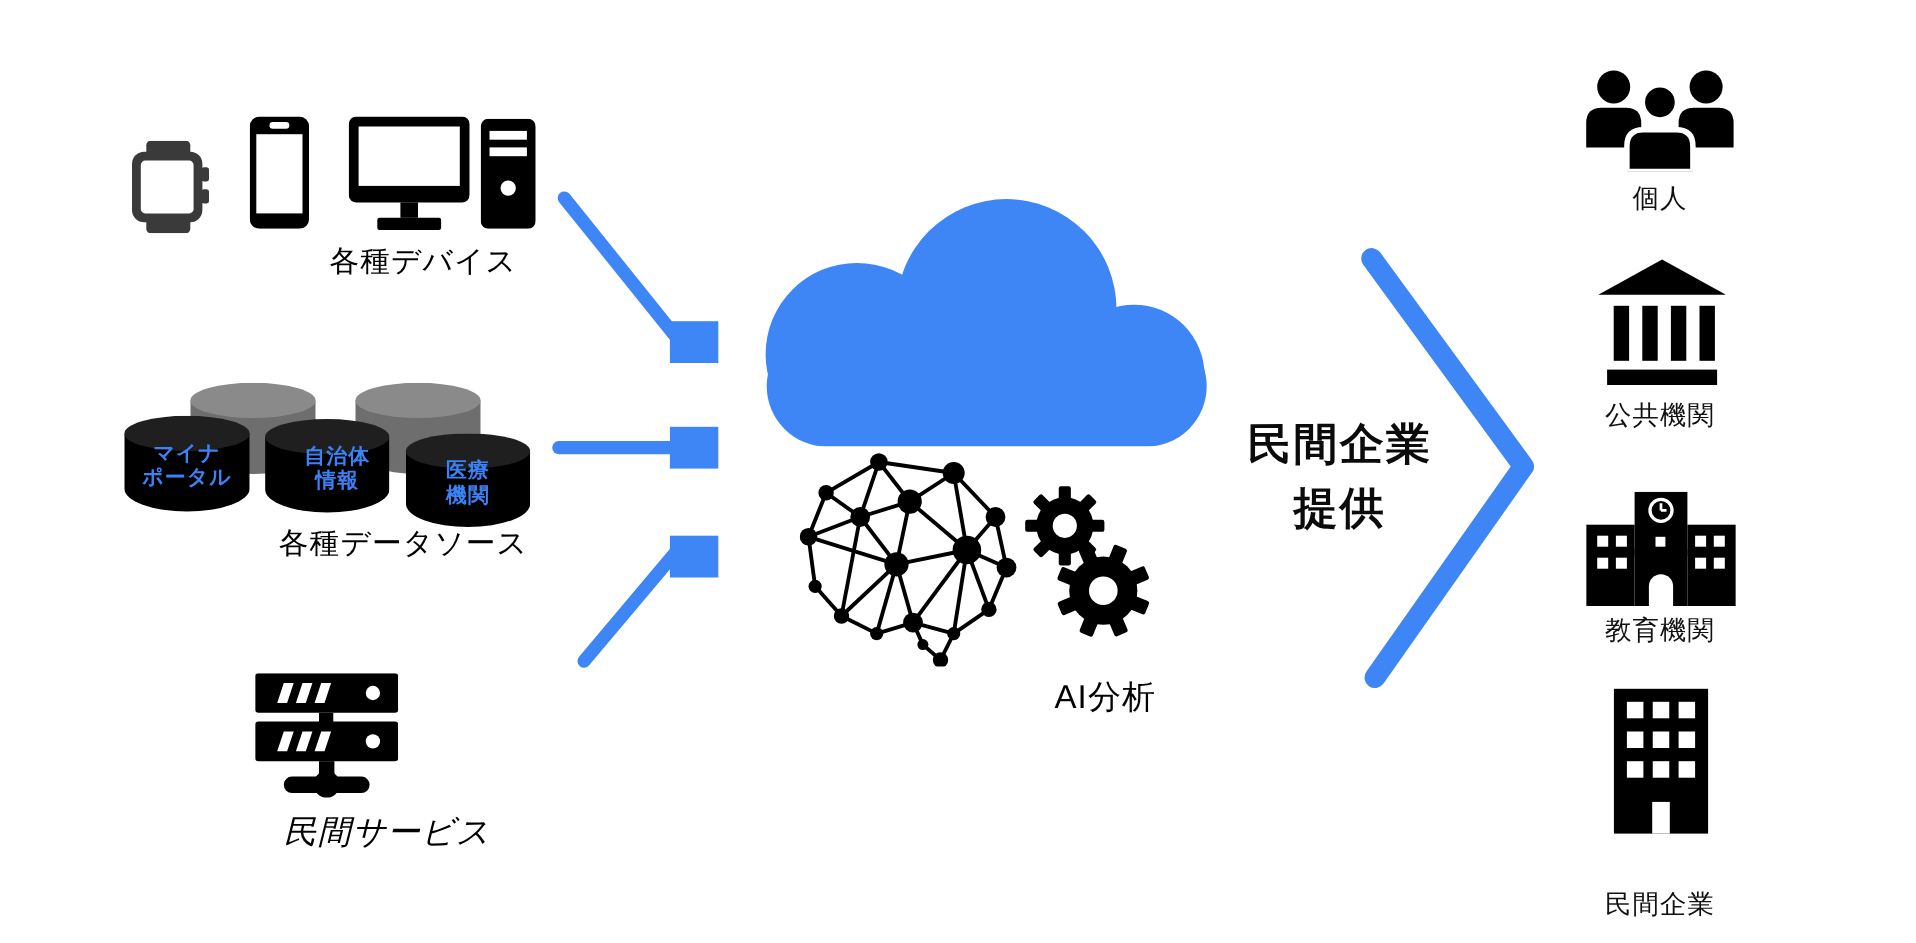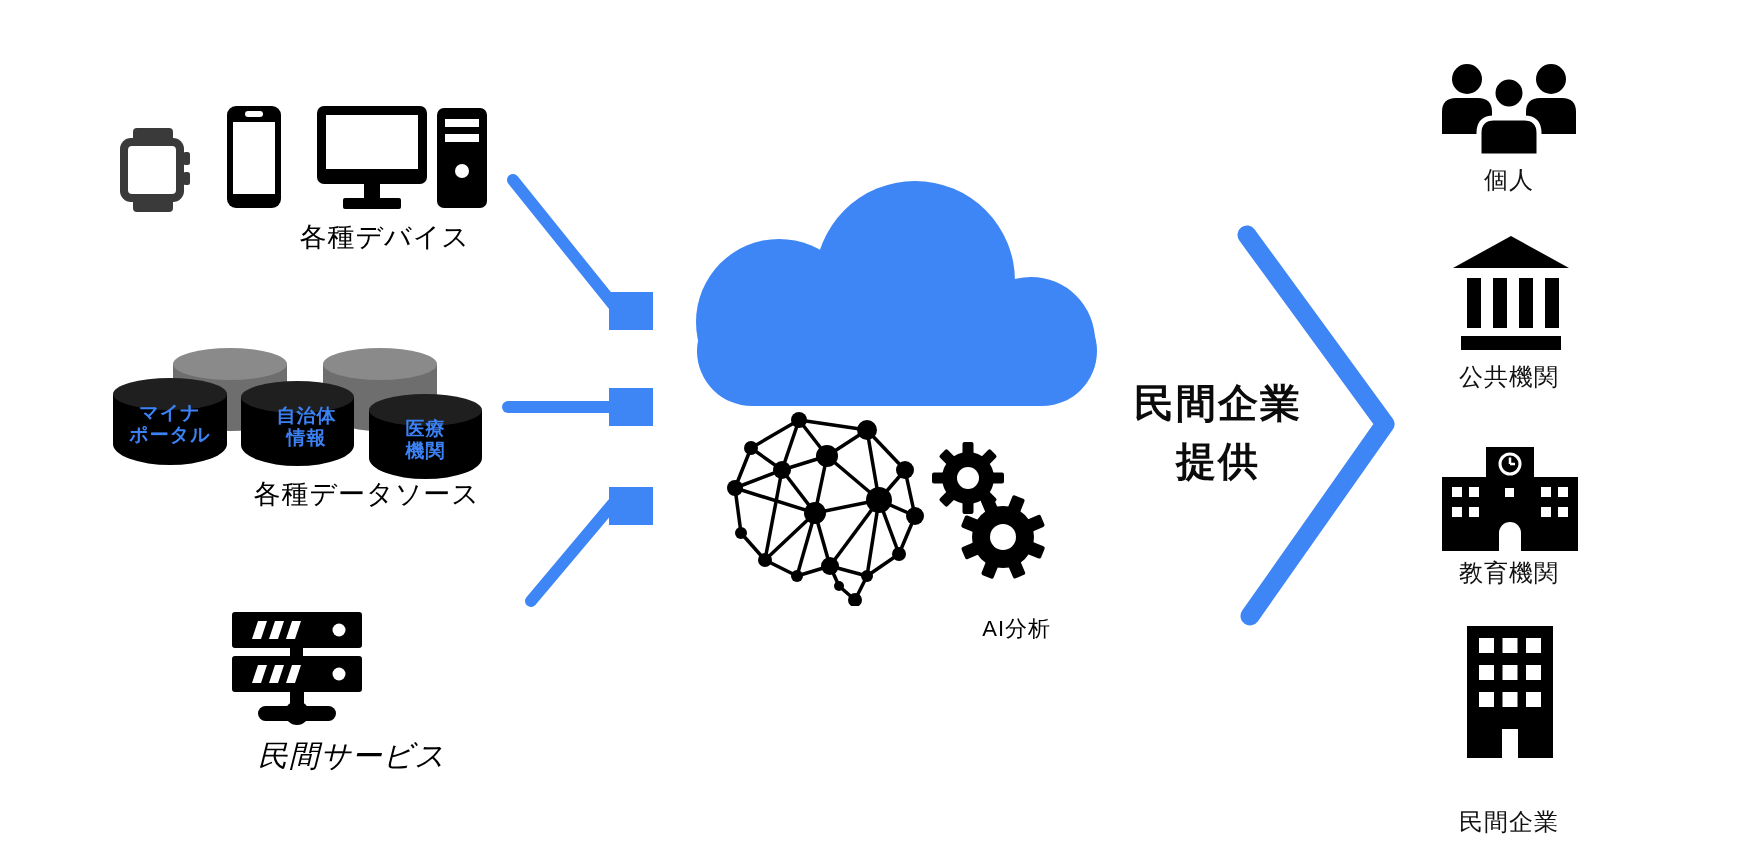--- a/index.html
+++ b/index.html
@@ -260,21 +260,21 @@
             <rect x="-6.5" y="-43" width="13" height="18" rx="2"></rect>
           </g>
         <g transform="rotate(337)">
             <rect x="-6.5" y="-43" width="13" height="18" rx="2"></rect>
           </g>
         <circle r="31"></circle>
       </g>
       <circle r="13" fill="#fff"></circle>
     </g>
   </svg>
-  <div class="caption" style="left:751px;top:614px;width:300px;font-size:22px;">AI分析</div>
+  <div class="caption" style="left:751px;top:614px;width:300px;font-size:30px;">AI分析</div>
 
   <div class="service-text" style="top:376px;">民間企業</div>
   <div class="service-text" style="top:434px;">提供</div>
 
   <div class="abs" style="left:0;top:0;">
 
     <svg class="abs" style="left:1434px;top:62px;" width="150" height="94" viewBox="0 0 150 94">
       <g fill="#000">
         <circle cx="33" cy="17" r="15"></circle>
         <path d="M8 72 v-22 q0,-14 14,-14 h22 q14,0 14,14 v22 Z"></path>

